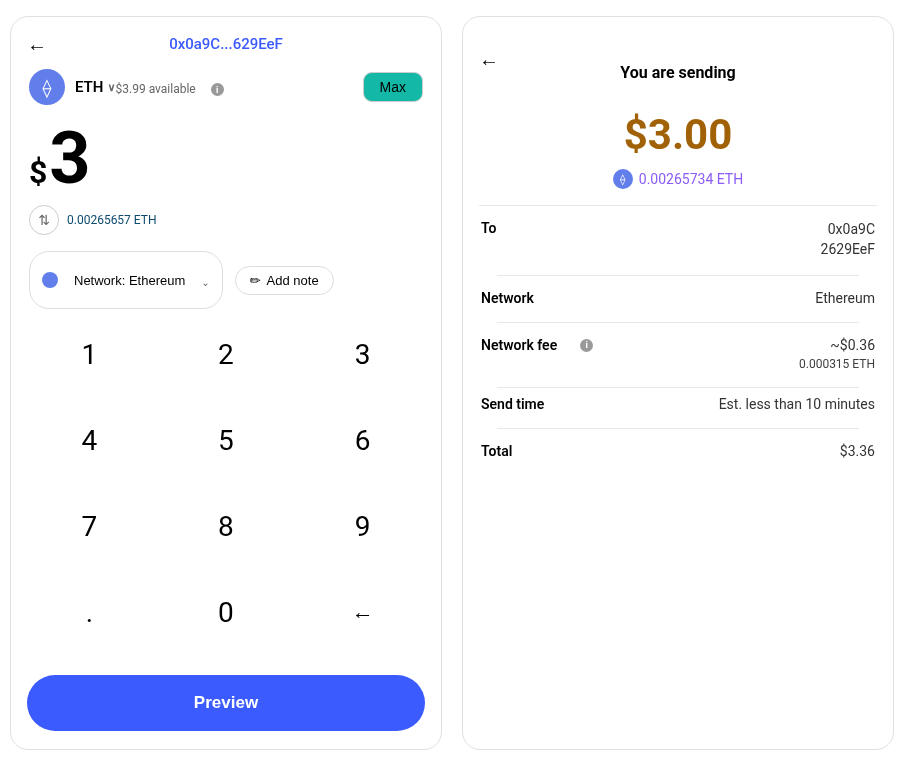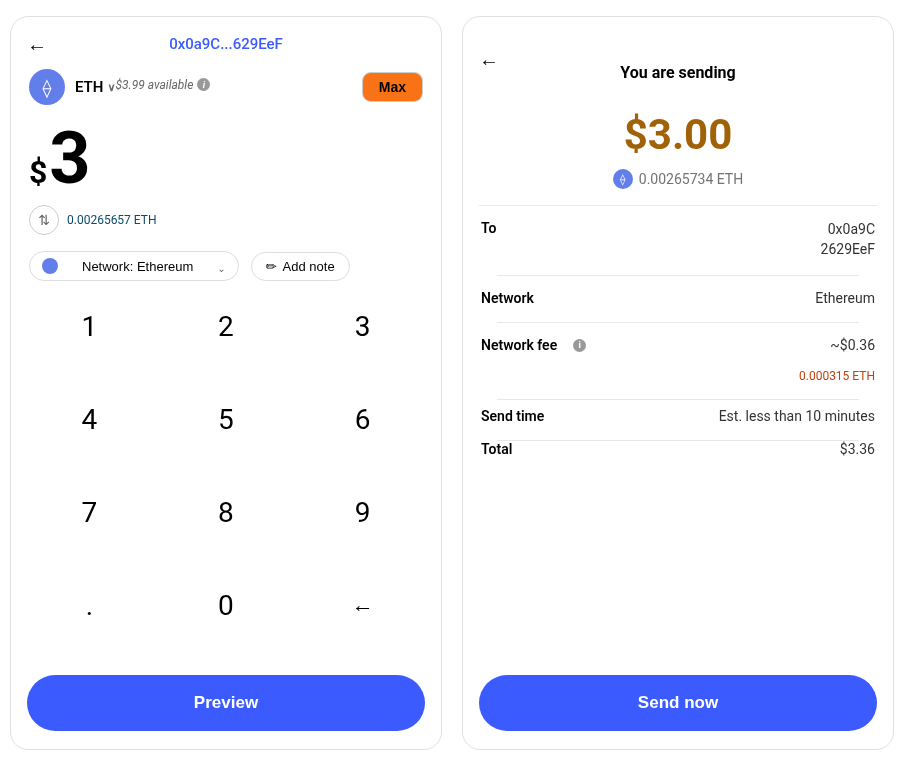--- a/index.html
+++ b/index.html
@@ -83,43 +83,42 @@
       font-size: 15px;
       font-weight: 600;
       display: flex;
       align-items: center;
       gap: 4px;
     }
     .token-balance {
       font-size: 12px;
       color: #666;
       display: flex;
-      align-items: flex-start;
-      gap: 4px;
-      font-style: italic;
+      align-items: flex-end;
+      gap: 15px;
     }
     .info-icon {
       width: 13px;
       height: 13px;
       background: #999;
       border-radius: 50%;
       display: inline-flex;
       align-items: center;
       justify-content: center;
       color: white;
       font-size: 9px;
       font-weight: bold;
     }
     .max-btn {
       border: 1.5px solid #ccc;
-      background: #f97316;
+      background: #14b8a6;
       border-radius: 9px;
       padding: 6px 16px;
       font-size: 14px;
-      font-weight: 700;
+      font-weight: 400;
       cursor: pointer;
       color: #000;
     }
     .amount-display {
       padding: 10px 18px 4px;
       display: flex;
       align-items: baseline;
       gap: 2px;
     }
     .dollar-sign {
@@ -162,24 +161,24 @@
     }
     .network-row {
       display: flex;
       align-items: center;
       gap: 12px;
       padding: 6px 18px 14px;
     }
     .network-badge {
       display: flex;
       align-items: flex-end;
-      gap: 24px;
+      gap: 16px;
       border: 1.5px solid #ddd;
       border-radius: 20px;
-      padding: 6px 12px;
+      padding: 20px 12px;
       font-size: 13px;
       font-weight: 500;
       cursor: pointer;
       background: #fff;
     }
     .network-icon {
       width: 16px;
       height: 16px;
       background: #627eea;
       border-radius: 50%;
@@ -260,21 +259,21 @@
     }
     .sending-eth-row {
       display: flex;
       align-items: center;
       justify-content: center;
       gap: 6px;
       padding: 6px 0 16px;
     }
     .sending-eth-text {
       font-size: 14px;
-      color: #737373;
+      color: #8b5cf6;
     }
     .divider {
       height: 1px;
       background: #e8e8e8;
       margin: 0 16px;
     }
     .detail-section {
       padding: 14px 18px;
     }
     .detail-row {
@@ -291,28 +290,28 @@
     .detail-value {
       font-size: 14px;
       color: #333;
       text-align: right;
     }
     .detail-value.address-val {
       line-height: 1.4;
     }
     .detail-fee-sub {
       font-size: 12px;
-      color: #c2410c;
+      color: #404040;
       text-align: right;
-      margin-top: 16px;
+      margin-top: 4px;
     }
     .fee-label-row {
       display: flex;
       align-items: center;
-      gap: 16px;
+      gap: 23px;
     }
     .send-now-btn {
       margin: 8px 16px 18px;
       background: #3b5bff;
       color: white;
       border: none;
       border-radius: 30px;
       padding: 18px;
       font-size: 17px;
       font-weight: 600;
@@ -439,23 +438,22 @@
 
       <div class="divider"></div>
 
       <div class="detail-row" style="margin-top:8px;">
         <span class="detail-label">Send time</span>
         <span class="detail-value">Est. less than 10 minutes</span>
       </div>
 
       <div class="divider"></div>
 
-      <div class="detail-row" style="margin-top:0;gap:22px;">
+      <div class="detail-row" style="margin-top:14px;gap:22px;">
         <span class="detail-label">Total</span>
         <span class="detail-value">$3.36</span>
       </div>
     </div>
 
     <div class="spacer"></div>
 
-    <button class="send-now-btn">Send now</button>
   </div>
 </div>
 
 </body></html>

